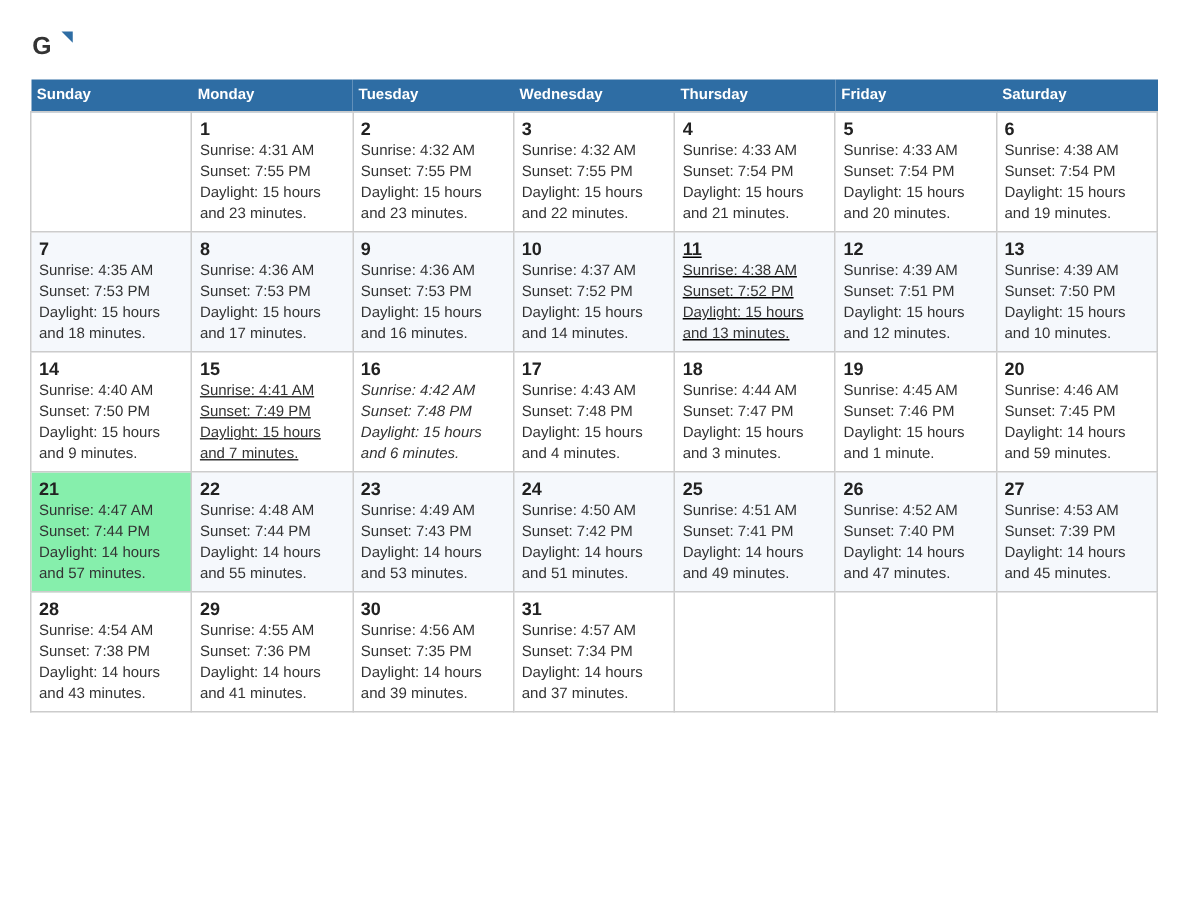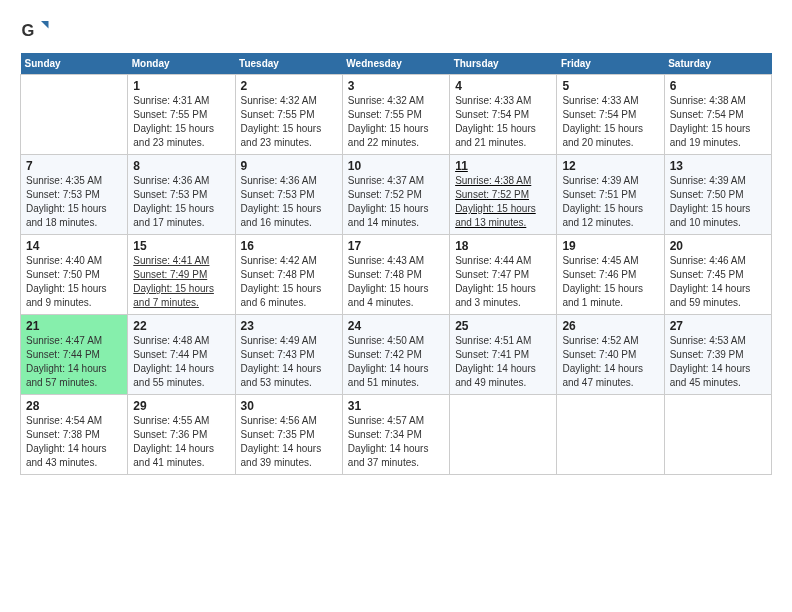--- a/index.html
+++ b/index.html
@@ -243,21 +243,21 @@
           </td>
           <td>
             <span class="day-num">15</span>
             <div class="day-info" style="white-space: pre-line; text-decoration: underline;">Sunrise: 4:41 AM
 Sunset: 7:49 PM
 Daylight: 15 hours
 and 7 minutes.</div>
           </td>
           <td>
             <span class="day-num">16</span>
-            <div class="day-info" style="white-space: pre-line;">Sunrise: 4:42 AM
+            <div class="day-info" style="white-space: pre-line; font-style: italic;">Sunrise: 4:42 AM
 Sunset: 7:48 PM
 Daylight: 15 hours
 and 6 minutes.</div>
           </td>
           <td>
             <span class="day-num">17</span>
             <div class="day-info" style="white-space: pre-line;">Sunrise: 4:43 AM
 Sunset: 7:48 PM
 Daylight: 15 hours
 and 4 minutes.</div>

